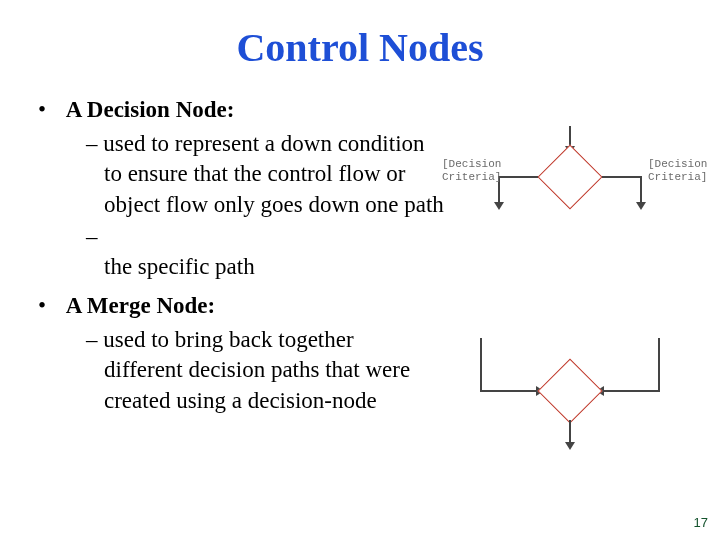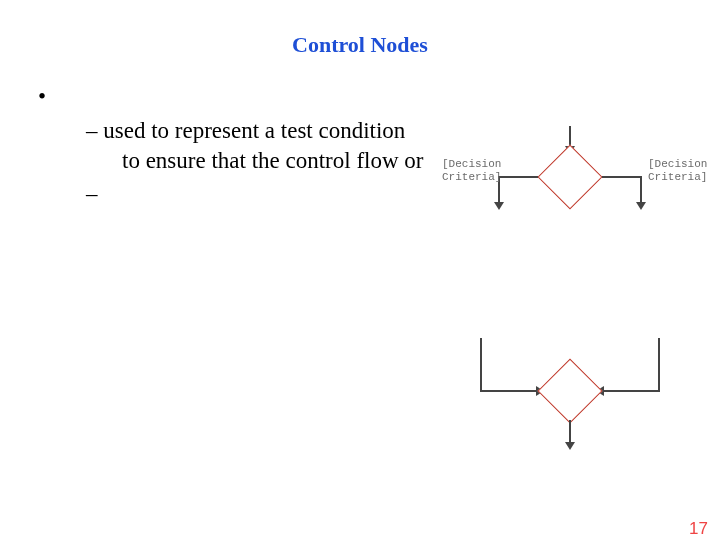--- a/index.html
+++ b/index.html
@@ -16,23 +16,23 @@
   .slide {
     width: 720px;
     height: 540px;
     position: relative;
     box-sizing: border-box;
     padding: 18px 36px 0 36px;
   }
   .title {
     text-align: center;
     font-weight: bold;
-    font-size: 22px;
+    font-size: 40px;
     color: #1e4fd6;
-    margin-top: 14px;
+    margin-top: 6px;
     margin-bottom: 26px;
   }
   ul.top {
     list-style: none;
     padding: 0;
     margin: 0 0 0 6px;
     font-size: 23px;
   }
   ul.top > li {
     margin-bottom: 6px;
@@ -55,31 +55,30 @@
   }
   ul.sub > li {
     text-indent: -18px;
     padding-left: 18px;
     margin-bottom: 2px;
   }
   ul.sub > li::before {
     content: "– ";
   }
   .cont {
-    margin-left: 18px;
     text-indent: 0;
     padding-left: 0;
   }
   .page-number {
     position: absolute;
     right: 12px;
-    bottom: 1px;
+    bottom: 10px;
     font-family: Arial, sans-serif;
-    font-size: 17px;
-    color: #ef4444;
+    font-size: 13px;
+    color: #14532d;
   }
 
   
   .fig-decision {
     position: absolute;
     top: 128px;
     left: 440px;
     width: 260px;
     height: 90px;
     box-sizing: border-box;
@@ -278,26 +277,39 @@
   ul.sub .narrow { max-width: 360px; }
 </style>
 </head>
 <body>
 
 <div class="slide">
   <div class="title">Control Nodes</div>
 
   <ul class="top">
     <li>
+      <span class="heading">A Decision Node:</span>
       <ul class="sub">
         <li class="narrow">
-          <span>used to represent a test condition</span>
+          <span>used to represent a down condition</span>
           <div class="cont">to ensure that the control flow or</div>
+          <div class="cont">object flow only goes down one path</div>
         </li>
         <li>
+          <div class="cont">the specific path</div>
+        </li>
+      </ul>
+    </li>
+    <li>
+      <span class="heading">A Merge Node:</span>
+      <ul class="sub">
+        <li class="narrow">
+          <span>used to bring back together</span>
+          <div class="cont">different decision paths that were</div>
+          <div class="cont">created using a decision-node</div>
         </li>
       </ul>
     </li>
   </ul>
 
   <div class="fig-decision">
     <div class="arrow-in"></div>
     <div class="diamond"></div>
     <div class="arm-left"></div>
     <div class="arm-left-v"></div>

